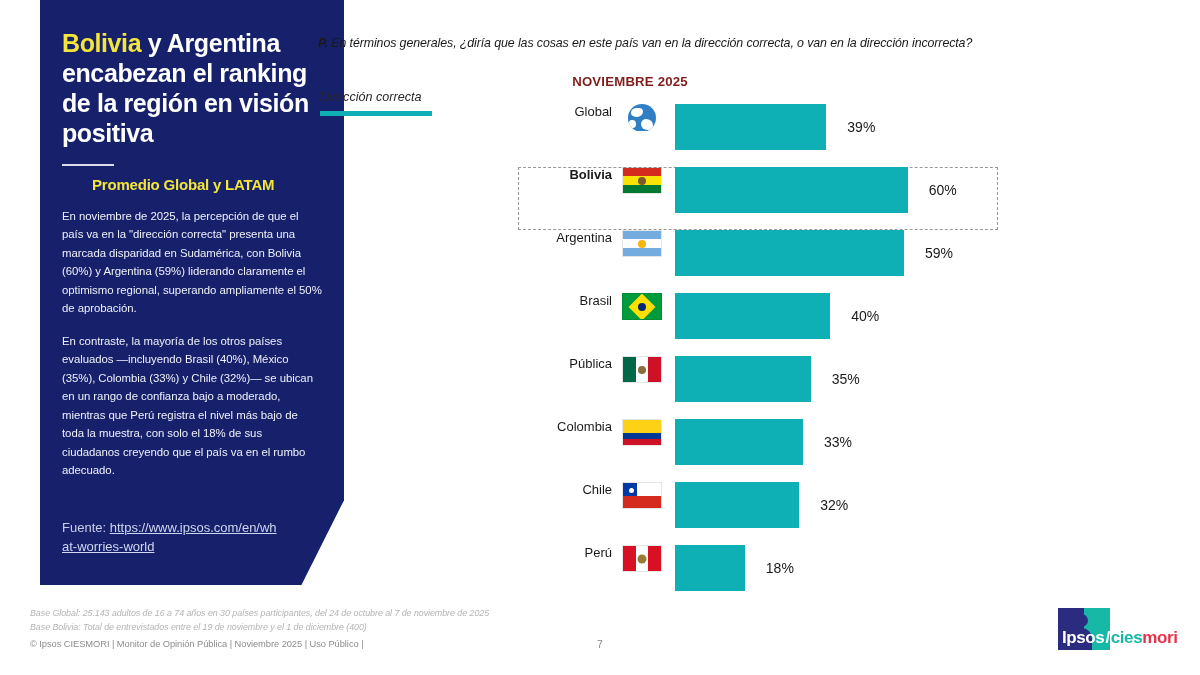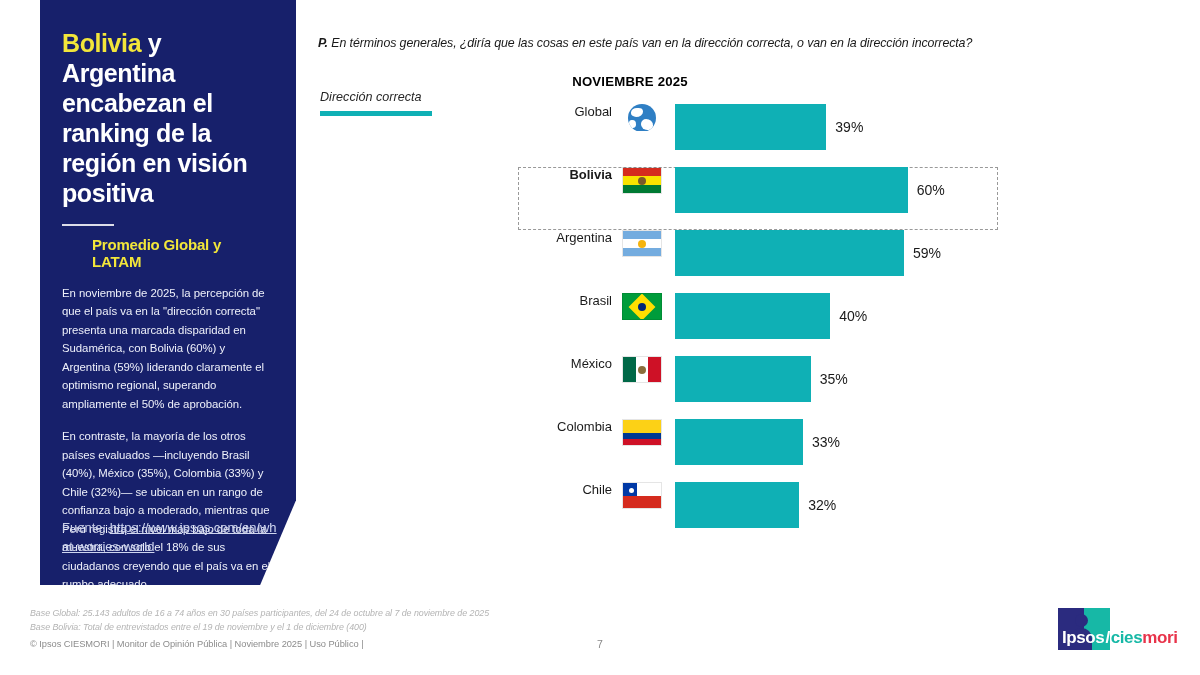--- a/index.html
+++ b/index.html
@@ -12,21 +12,21 @@
   #page {
     position: relative;
     width: 1200px; height: 675px;
     background: #ffffff;
   }
 
   
   #sidebar {
     position: absolute;
     left: 40px; top: 0px;
-    width: 256px; height: 585px;
+    width: 304px; height: 585px;
     background: #17206b;
     -webkit-clip-path: polygon(0 0, 100% 0, 100% 85.5%, 86% 100%, 0 100%);
     clip-path: polygon(0 0, 100% 0, 100% 85.5%, 86% 100%, 0 100%);
     padding: 28px 22px 0 22px;
   }
   #headline {
     font-size: 25px;
     line-height: 1.2;
     font-weight: bold;
     color: #ffffff;
@@ -94,21 +94,21 @@
   }
 
   #period {
     position: absolute;
     left: 0; top: 74px;
     width: 1200px;
     text-align: center;
     padding-left: 60px;
     font-size: 13.2px;
     font-weight: bold;
-    color: #000000;
+    color: #7f1d1d;
     letter-spacing: .2px;
   }
 
   
   #chart {
     position: absolute;
     left: 518px; top: 104px;
     width: 480px;
   }
   .row {
@@ -140,20 +140,21 @@
     flex: 0 0 40px;
     position: relative;
     overflow: hidden;
     border: 0.5px solid rgba(0,0,0,0.10);
   }
   .bar-wrap {
     flex: 1;
     display: flex;
     align-items: center;
     padding-left: 13px;
+    gap: 12px;
   }
   .bar {
     height: 46px;
     background: #0FB0B5;
   }
   .bar-val {
     font-size: 14px;
     color: #1a1a1a;
     padding-left: 9px;
     white-space: nowrap;
@@ -352,21 +353,21 @@
             <div style="position: absolute; left: 50%; top: 50%; transform: translate(-50%, -50%); width: 8px; height: 8px; border-radius: 50%; background: rgb(0, 39, 118);"></div>
           </div>
           <div class="bar-wrap">
             <div class="bar" style="width: 155.2px; background: rgb(15, 176, 181);"></div>
             <div class="bar-val">40%</div>
           </div>
         </div>
       </div>
       <div class="row">
         <div class="row-inner">
-          <div class="cat-label">México</div>
+          <div class="cat-label">Pública</div>
           <div class="flag">
             <div class="f-vert" style="left: 0%; width: 33.3333%; background: rgb(0, 104, 71);"></div>
             <div class="f-vert" style="left: 33.3333%; width: 33.3333%; background: rgb(255, 255, 255);"></div>
             <div class="f-vert" style="left: 66.6667%; width: 33.3333%; background: rgb(206, 17, 38);"></div>
             <div style="position: absolute; left: 50%; top: 50%; transform: translate(-50%, -50%); width: 8px; height: 8px; border-radius: 50%; background: rgb(138, 109, 59);"></div>
           </div>
           <div class="bar-wrap">
             <div class="bar" style="width: 135.8px; background: rgb(15, 176, 181);"></div>
             <div class="bar-val">35%</div>
           </div>
@@ -391,20 +392,35 @@
           <div class="cat-label">Chile</div>
           <div class="flag">
             <div class="f-stripe" style="top: 0px; height: 50%; background: rgb(255, 255, 255);"></div>
             <div class="f-stripe" style="top: 50%; height: 50%; background: rgb(213, 43, 30);"></div>
             <div style="position: absolute; left: 0px; top: 0px; width: 37%; height: 50%; background: rgb(0, 57, 166);"></div>
             <div style="position: absolute; left: 6px; top: 5px; width: 5px; height: 5px; background: rgb(255, 255, 255); border-radius: 50%;"></div>
           </div>
           <div class="bar-wrap">
             <div class="bar" style="width: 124.16px; background: rgb(15, 176, 181);"></div>
             <div class="bar-val">32%</div>
+          </div>
+        </div>
+      </div>
+      <div class="row">
+        <div class="row-inner">
+          <div class="cat-label">Perú</div>
+          <div class="flag">
+            <div class="f-vert" style="left: 0%; width: 33.3333%; background: rgb(217, 16, 35);"></div>
+            <div class="f-vert" style="left: 33.3333%; width: 33.3333%; background: rgb(255, 255, 255);"></div>
+            <div class="f-vert" style="left: 66.6667%; width: 33.3333%; background: rgb(217, 16, 35);"></div>
+            <div style="position: absolute; left: 50%; top: 50%; transform: translate(-50%, -50%); width: 9px; height: 9px; border-radius: 50%; background: rgb(154, 123, 51);"></div>
+          </div>
+          <div class="bar-wrap">
+            <div class="bar" style="width: 69.84px; background: rgb(15, 176, 181);"></div>
+            <div class="bar-val">18%</div>
           </div>
         </div>
       </div>
     </div>
 
   <div id="footer-base">
     <div>Base Global: 25.143 adultos de 16 a 74 años en 30 países participantes, del 24 de octubre al 7 de noviembre de 2025</div>
     <div>Base Bolivia: Total de entrevistados entre el 19 de noviembre y el 1 de diciembre (400)</div>
   </div>
 

